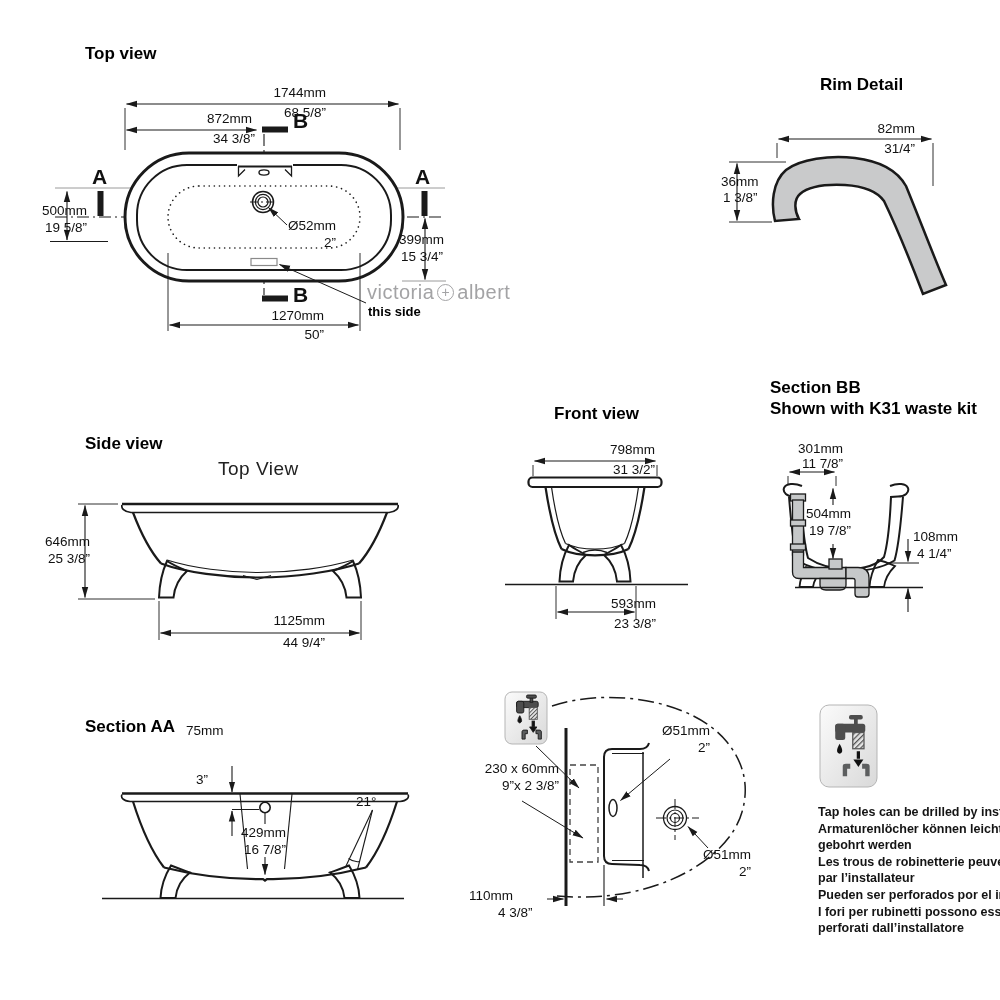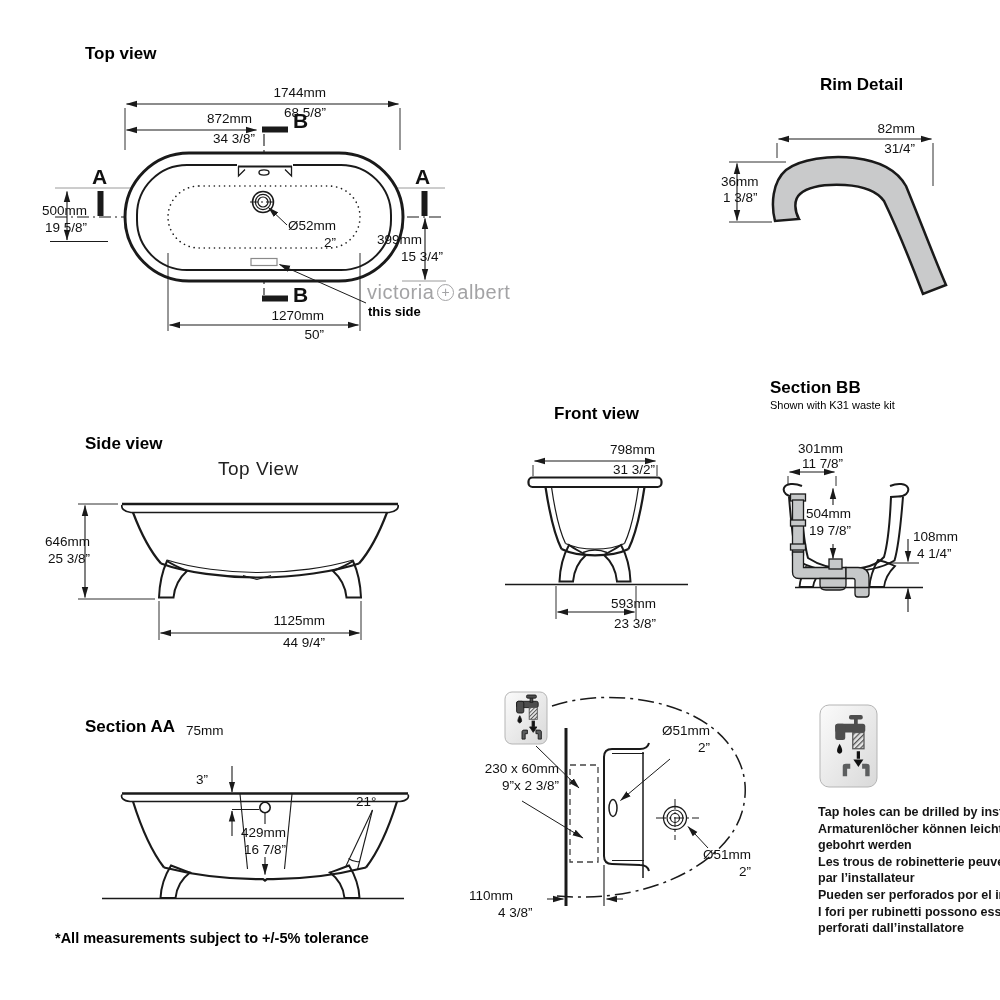--- a/index.html
+++ b/index.html
@@ -3,21 +3,21 @@
 <meta charset="utf-8">
 <style>
   html,body{margin:0;padding:0;background:#fff;}
   #sheet{position:relative;width:1000px;height:1000px;background:#fff;overflow:hidden;
          font-family:"Liberation Sans",sans-serif;color:#111;}
   #art{position:absolute;left:0;top:0;}
   .t{position:absolute;white-space:nowrap;line-height:1.05;}
   .dim{font-size:13.5px;color:#111;}
   .dimc{text-align:right;}
   .h{font-size:17px;font-weight:700;color:#000;}
-  .sub{font-size:11px;font-weight:400;color:#000;}
+  .sub{font-size:17px;font-weight:700;color:#000;}
   .marker{font-size:21px;font-weight:600;color:#111;}
   .bigl{font-size:19px;font-weight:400;color:#222;letter-spacing:0.5px;}
   .note{font-size:12.5px;font-weight:600;color:#141414;}
   .foot{font-size:14.5px;font-weight:700;color:#000;}
   .logo{font-size:20px;color:#a3a3a5;letter-spacing:0.5px;}
   .logoplus{display:inline-block;width:15px;height:15px;border:1.5px solid #a3a3a5;border-radius:50%;
             font-size:14px;line-height:14px;text-align:center;vertical-align:middle;margin:0 3px 3px 3px;}
   .thisside{font-size:13px;font-weight:700;color:#000;}
 </style>
 </head>
@@ -267,21 +267,21 @@
   <div class="t dim dimc" style="left:202px;top:106px;width:124px">68 5/8”</div>
   <div class="t dim dimc" style="left:132px;top:112px;width:120px">872mm</div>
   <div class="t dim dimc" style="left:135px;top:132px;width:120px">34 3/8”</div>
   <div class="t marker" style="left:293px;top:110px">B</div>
   <div class="t marker" style="left:92px;top:166px">A</div>
   <div class="t marker" style="left:415px;top:166px">A</div>
   <div class="t dim" style="left:42px;top:204px">500mm</div>
   <div class="t dim" style="left:45px;top:221px">19 5/8”</div>
   <div class="t dim dimc" style="left:276px;top:219px;width:60px">Ø52mm</div>
   <div class="t dim dimc" style="left:276px;top:236px;width:60px">2”</div>
-  <div class="t dim" style="left:377px;top:233px">399mm</div>
+  <div class="t dim" style="left:399px;top:233px">399mm</div>
   <div class="t dim" style="left:401px;top:250px">15 3/4”</div>
   <div class="t logo" style="left:367px;top:282px"><span>victoria</span><span class="logoplus">+</span><span>albert</span></div>
   <div class="t thisside" style="left:368px;top:305px">this side</div>
   <div class="t marker" style="left:293px;top:284px">B</div>
   <div class="t dim dimc" style="left:204px;top:309px;width:120px">1270mm</div>
   <div class="t dim dimc" style="left:204px;top:328px;width:120px">50”</div>
 
   <div class="t h" style="left:820px;top:76px">Rim Detail</div>
   <div class="t dim dimc" style="left:795px;top:122px;width:120px">82mm</div>
   <div class="t dim dimc" style="left:795px;top:142px;width:120px">31/4”</div>
@@ -328,14 +328,13 @@
 
   <div class="t note" style="left:818px;top:806px">Tap holes can be drilled by installer</div>
   <div class="t note" style="left:818px;top:823px">Armaturenlöcher können leicht vom Installateur</div>
   <div class="t note" style="left:818px;top:839px">gebohrt werden</div>
   <div class="t note" style="left:818px;top:856px">Les trous de robinetterie peuvent être percés</div>
   <div class="t note" style="left:818px;top:872px">par l’installateur</div>
   <div class="t note" style="left:818px;top:889px">Pueden ser perforados por el instalador</div>
   <div class="t note" style="left:818px;top:906px">I fori per rubinetti possono essere</div>
   <div class="t note" style="left:818px;top:922px">perforati dall’installatore</div>
 
-  <div class="t foot" style="left:55px;top:931px">*All measurements subject to +/-5% tolerance</div>
 </div>
 
 </body></html>

